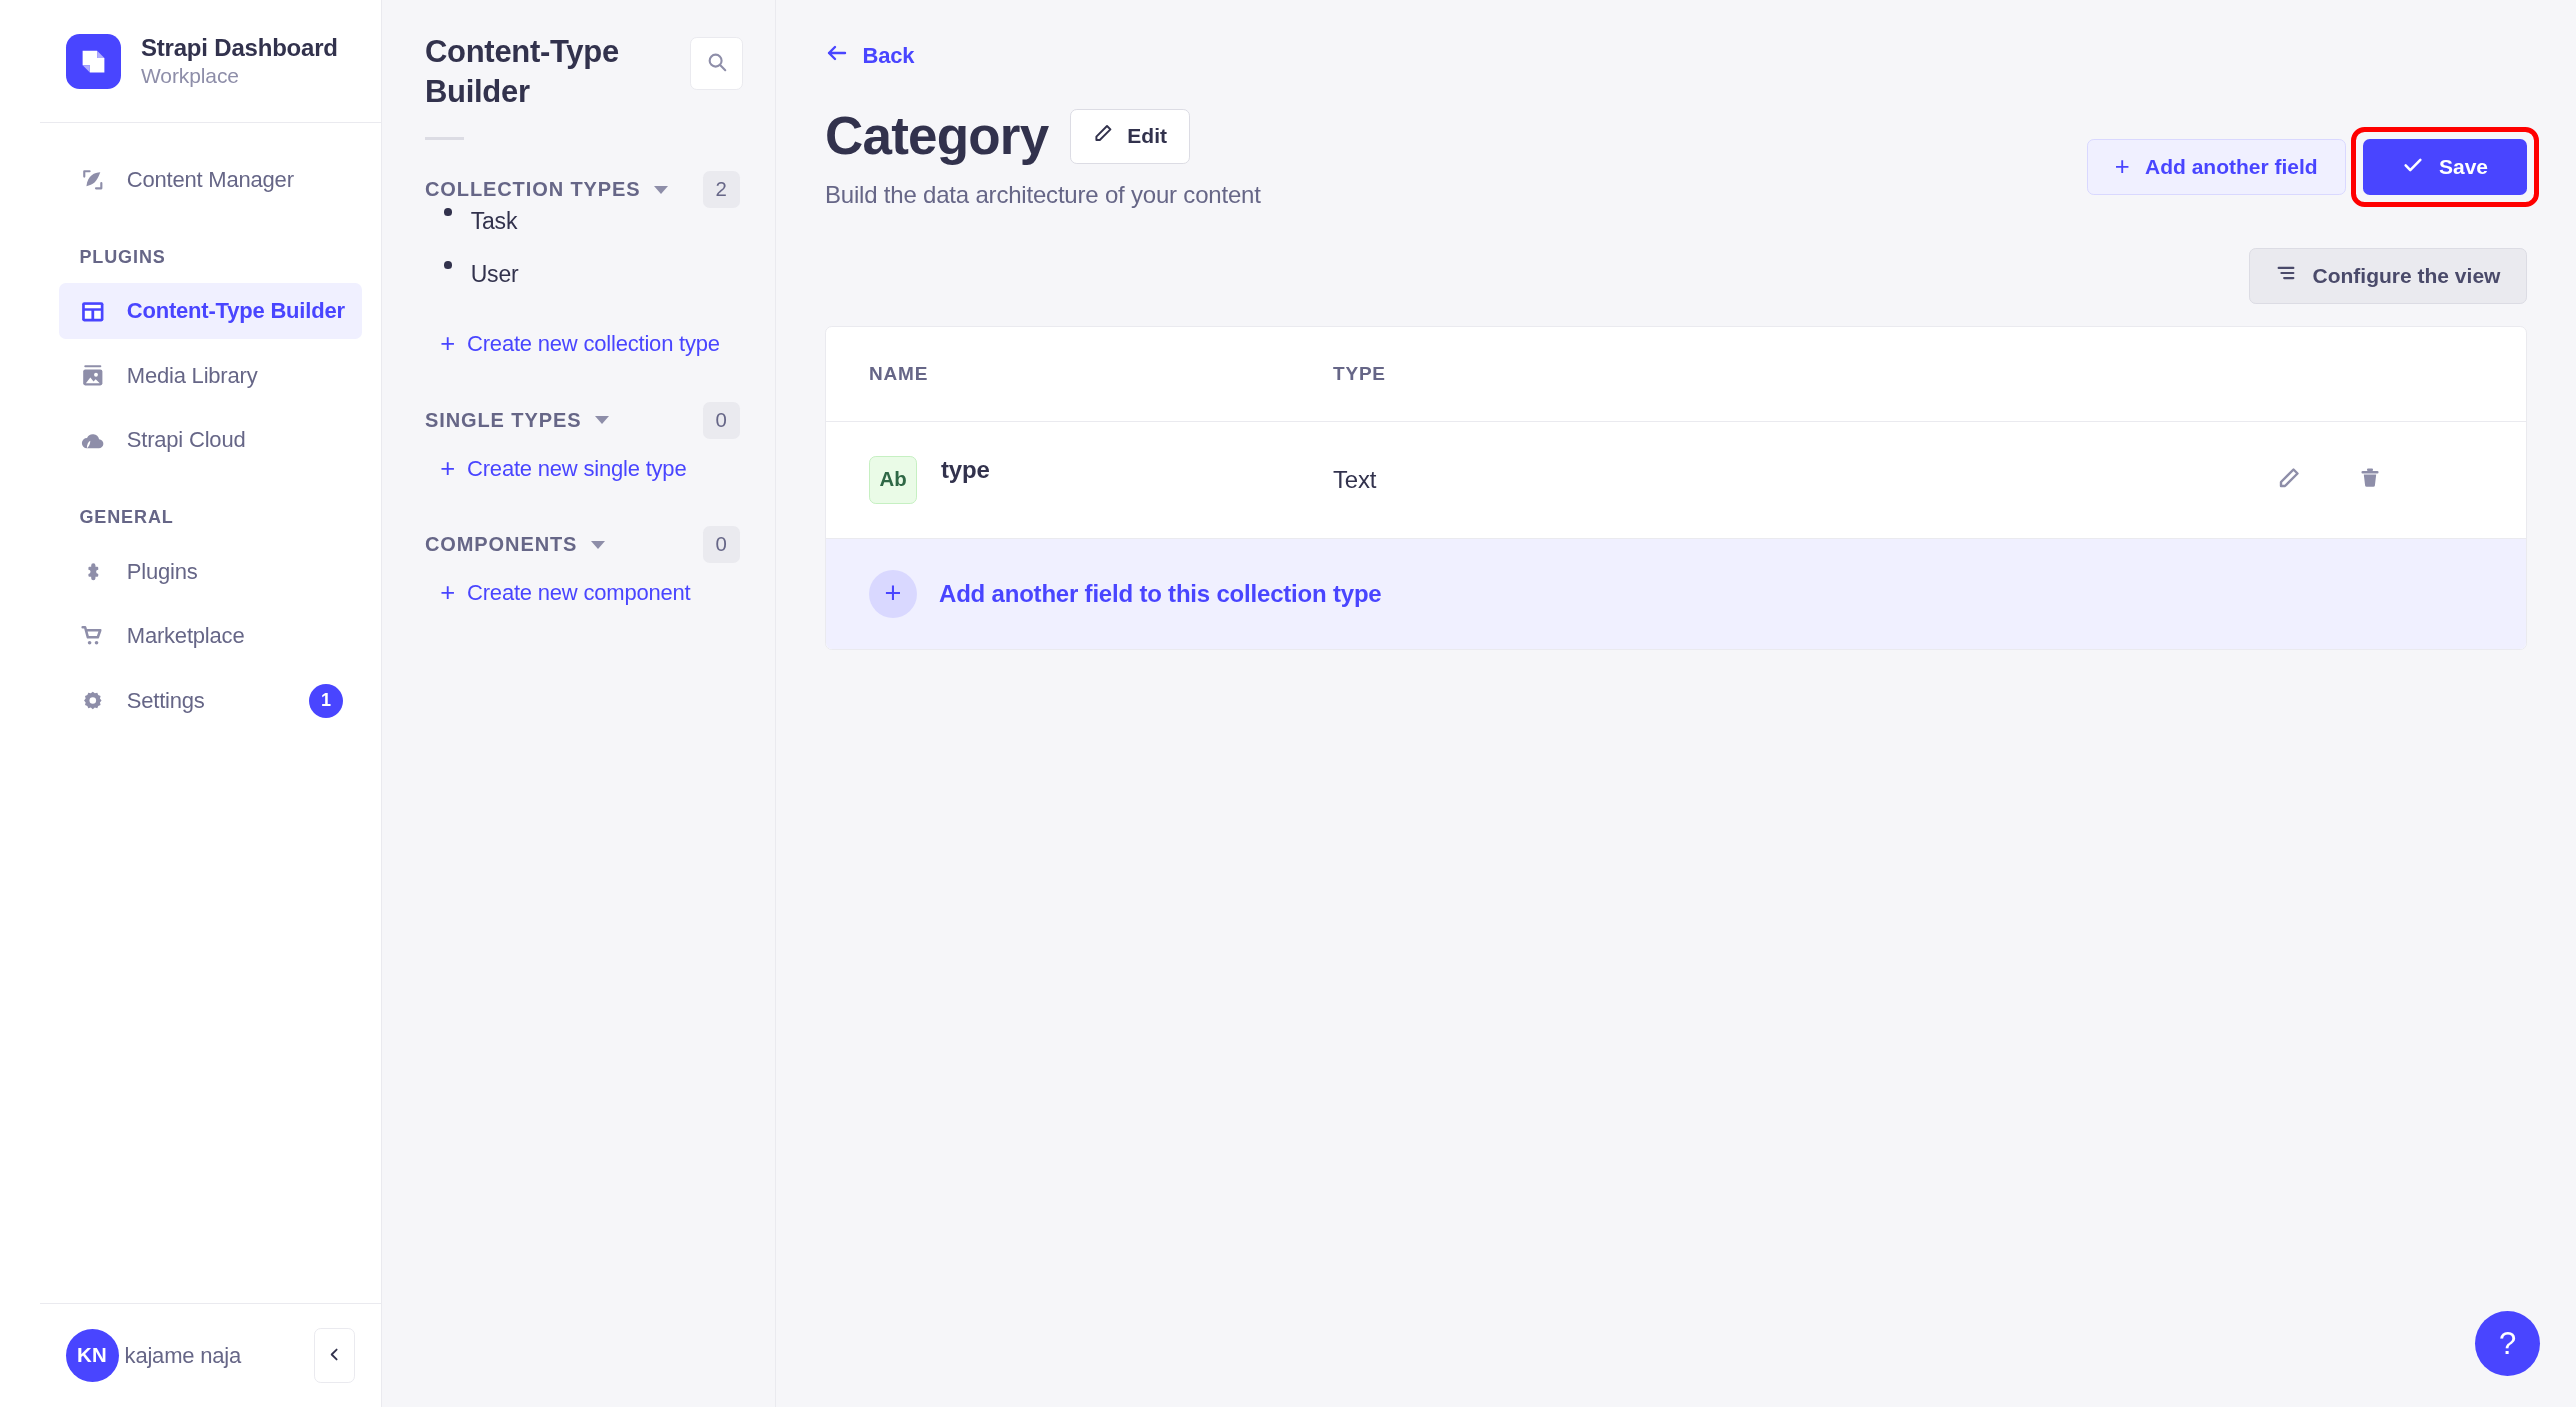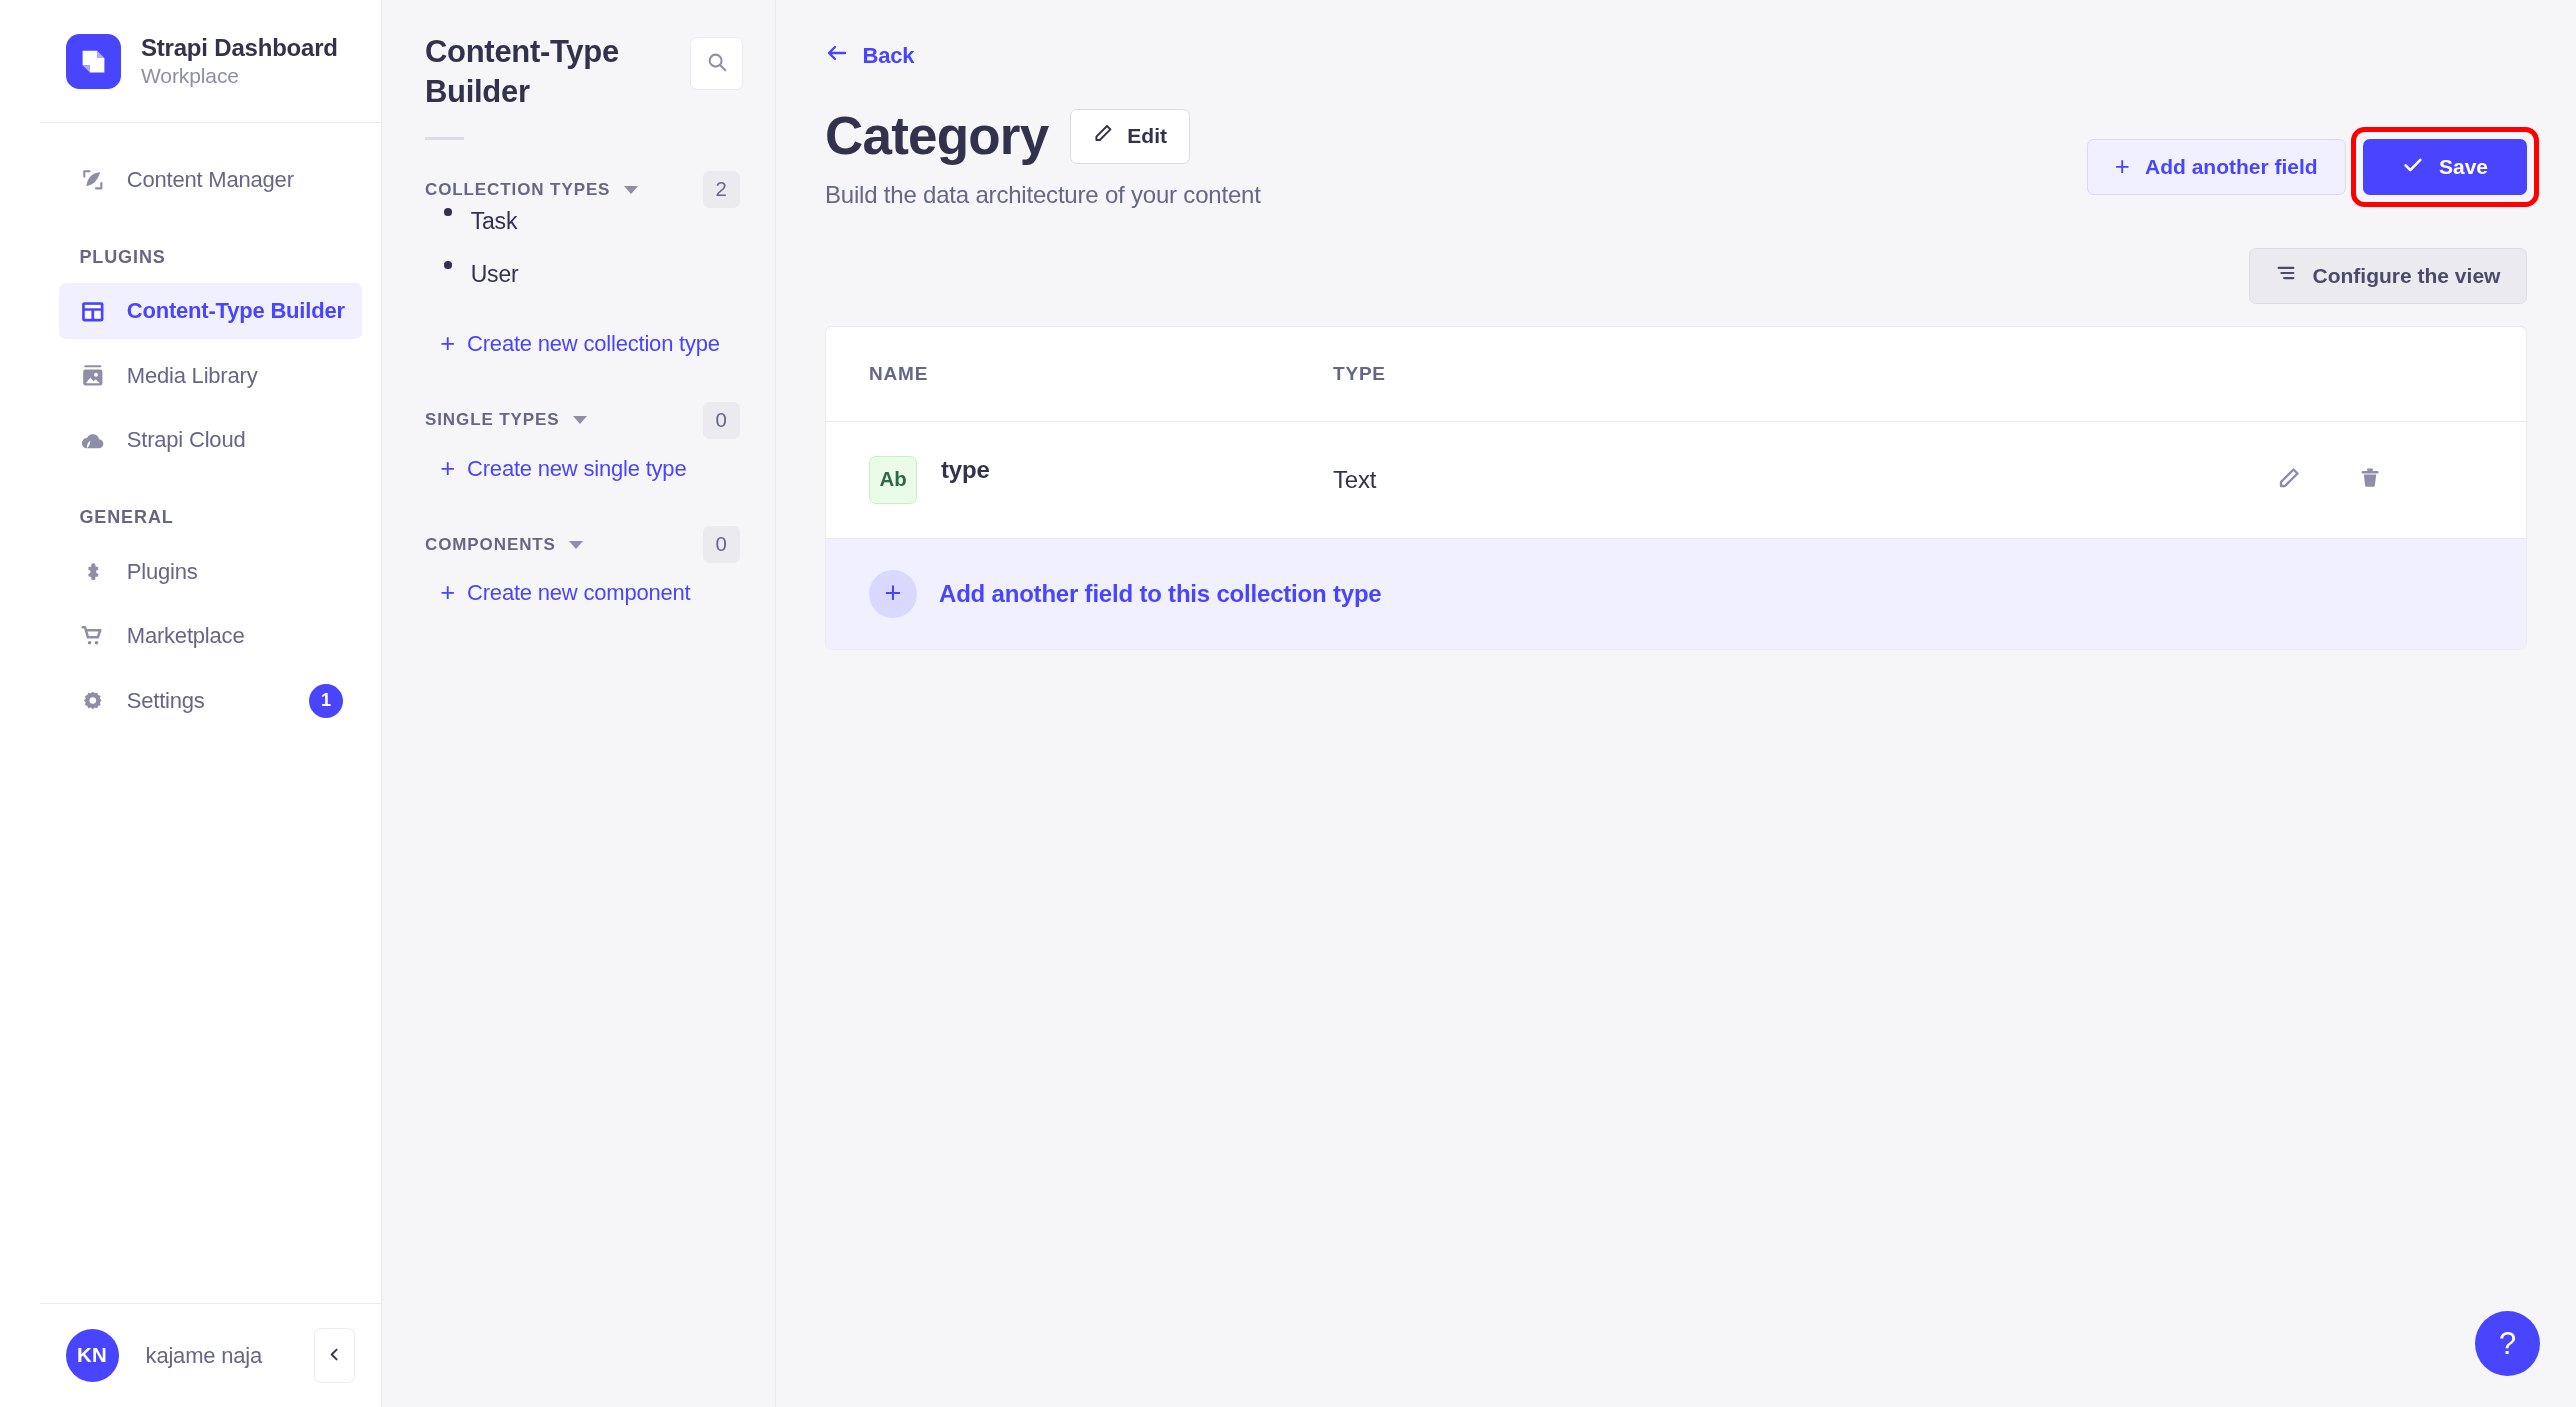--- a/index.html
+++ b/index.html
@@ -50,21 +50,21 @@
   .nav-icon svg { display: block; }
   .nav-badge {
     position: absolute; right: 19px; top: 50%; transform: translateY(-50%);
     min-width: 34px; height: 34px; padding: 0 10.2px; border-radius: 17px;
     background: #4945ff; color: #fff; font-size: 18px; font-weight: 600;
     display: flex; align-items: center; justify-content: center;
   }
 
   .user-bar {
     border-top: 1.7px solid #eaeaef; height: 104px;
-    display: flex; align-items: center; padding: 0 25.6px; gap: 27px;
+    display: flex; align-items: center; padding: 0 25.6px; gap: 6px;
   }
   .avatar {
     width: 53px; height: 53px; border-radius: 50%; background: #4945ff;
     color: #fff; font-size: 20.4px; font-weight: 600; flex: none;
     display: flex; align-items: center; justify-content: center; letter-spacing: 0.3px;
   }
   .user-name { flex: 1; font-size: 22px; color: #666687; letter-spacing: -0.2px; }
   .collapse-btn {
     width: 41px; height: 55px; border: 1.7px solid #eaeaef; border-radius: 6.8px;
     background: #fff; display: flex; align-items: center; justify-content: center;
@@ -84,21 +84,21 @@
     background: #fff; display: flex; align-items: center; justify-content: center;
     cursor: pointer; flex: none; margin-top: 5.1px;
   }
   .ctb-divider { width: 39px; height: 3.4px; background: #dcdce4; margin: 25.6px 0 0 0; }
 
   .group-head {
     display: flex; align-items: center; justify-content: space-between;
     margin: 31px 0 0 0; padding-right: 3.4px;
   }
   .group-head-left { display: flex; align-items: center; gap: 13.6px; cursor: pointer; }
-  .group-label { font-size: 17px; font-weight: 700; color: #666687; letter-spacing: 0.9px; }
+  .group-label { font-size: 20px; font-weight: 700; color: #666687; letter-spacing: 0.9px; }
   .caret { width: 0; height: 0; border-left: 7.7px solid transparent; border-right: 7.7px solid transparent; border-top: 8.5px solid #8e8ea9; }
   .group-count {
     min-width: 37px; height: 37px; padding: 0 12px; border-radius: 6.8px;
     background: #eaeaef; color: #666687; font-size: 20.4px;
     display: flex; align-items: center; justify-content: center;
   }
   .type-item {
     display: flex; align-items: flex-start; gap: 19px;
     height: 53px; padding-left: 19px; font-size: 23px; color: #32324d;
     cursor: pointer; letter-spacing: -0.2px;

